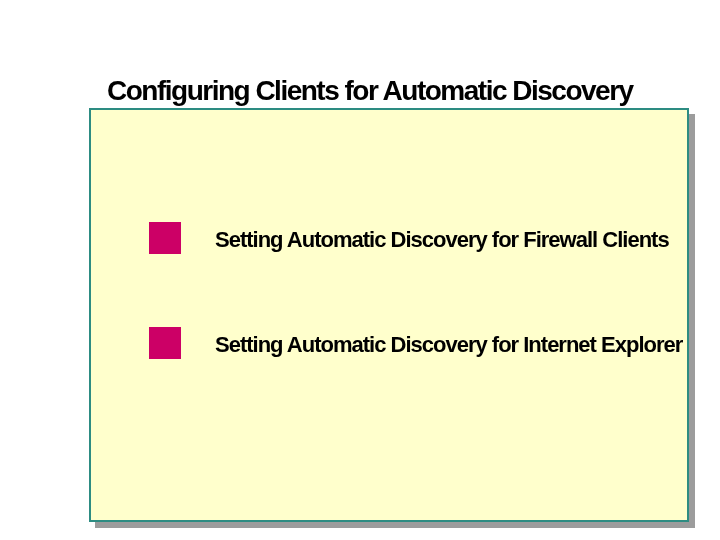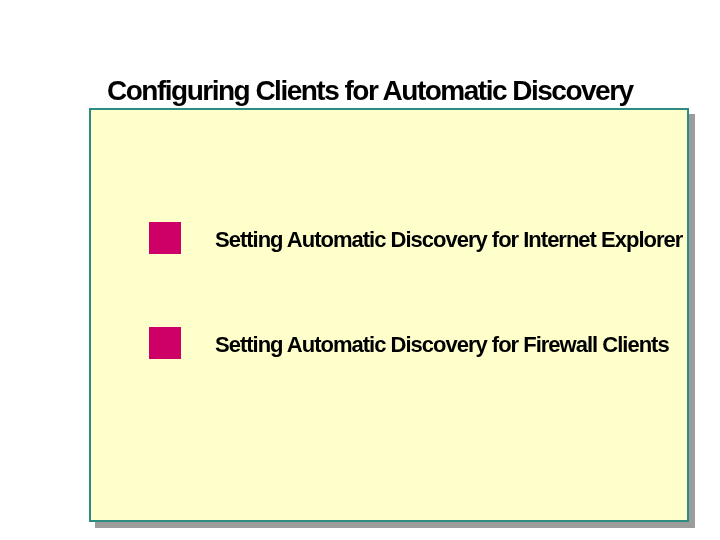--- a/index.html
+++ b/index.html
@@ -73,23 +73,23 @@
 <div class="slide">
 
   <h1 class="slide-title">Configuring Clients for Automatic Discovery</h1>
 
   <div class="content-box">
 
     <ul class="bullet-list">
 
       <li class="bullet-item">
         <span class="bullet-square"></span>
-        <span class="bullet-text">Setting Automatic Discovery for Internet Explorer</span>
+        <span class="bullet-text">Setting Automatic Discovery for Firewall Clients</span>
       </li>
 
       <li class="bullet-item">
         <span class="bullet-square"></span>
-        <span class="bullet-text">Setting Automatic Discovery for Firewall Clients</span>
+        <span class="bullet-text">Setting Automatic Discovery for Internet Explorer</span>
       </li>
 
     </ul>
   </div>
 </div>
 
 </body></html>

